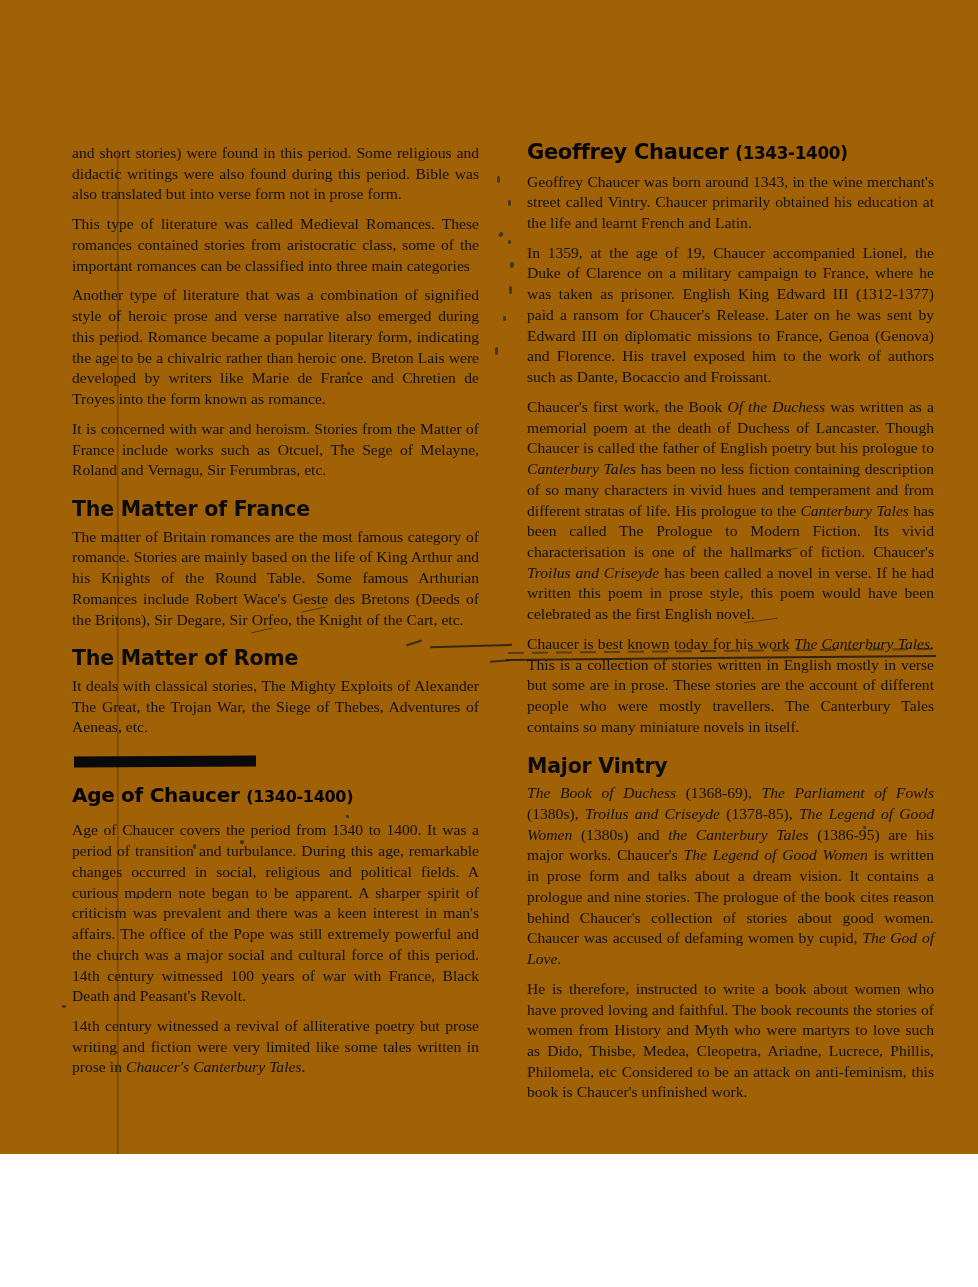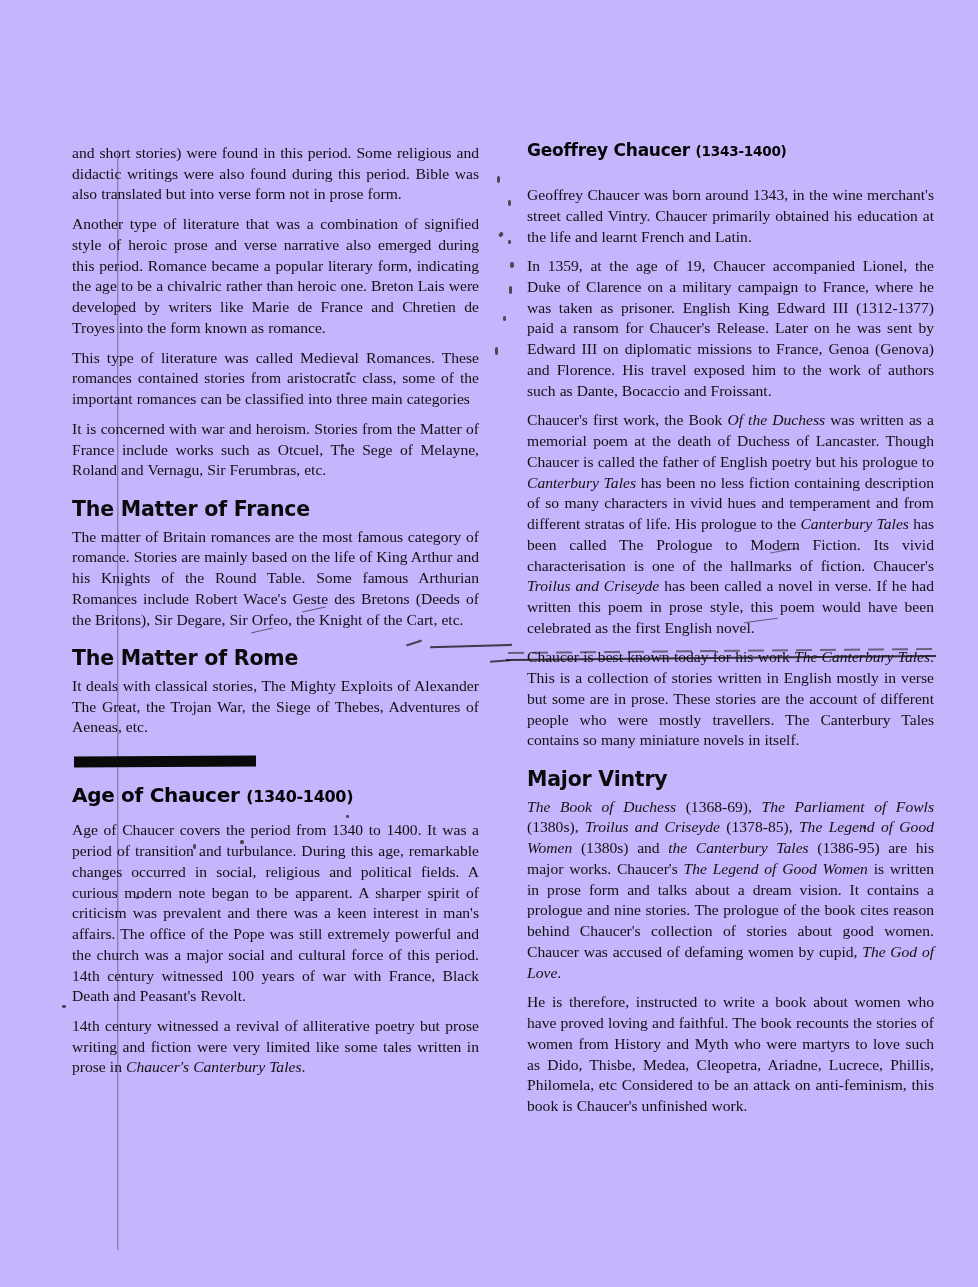--- a/index.html
+++ b/index.html
@@ -9,22 +9,22 @@
     background: #ffffff;
   }
   body {
     font-family: "Liberation Serif", "DejaVu Serif", serif;
     color: #111111;
   }
 
   #page {
     position: relative;
     width: 978px;
-    height: 1287px;
-    background: #c4b5fd;
+    height: 1154px;
+    background: #a16207;
     overflow: hidden;
   }
 
   
   .scan-line {
     position: absolute;
     top: 150px;
     left: 117px;
     width: 1px;
     height: 1100px;
@@ -82,22 +82,22 @@
   h1.title .years,
   h2.heading .years {
     font-weight: bold;
     font-size: 0.82em;
   }
   h1.title .years { font-size: 0.80em; }
 
   
   h1.title.top {
     margin-top: -2px;
-    margin-bottom: 25px;
-    font-size: 17px;
+    margin-bottom: 7px;
+    font-size: 21px;
   }
   h1.title.top .years { font-size: 0.80em; }
 
   
   .redaction-bar {
     width: 182px;
     height: 11px;
     background: #0a0a0a;
     margin: 18px 0 2px 2px;
     transform: rotate(-0.35deg);
@@ -188,23 +188,23 @@
   <div class="pen-tick" style="left:770px; top:550px; width:28px; height:1.4px; transform:rotate(-10deg); opacity:0.55;"></div>
   <div class="pen-tick" style="left:302px; top:609px; width:24px; height:1.4px; transform:rotate(-12deg); opacity:0.6;"></div>
   <div class="pen-tick" style="left:251px; top:630px; width:22px; height:1.4px; transform:rotate(-13deg); opacity:0.6;"></div>
 
   <div class="columns">
 
     <div class="col col-left">
 
       <p class="body">and short stories) were found in this period. Some religious and didactic writings were also found during this period. Bible was also translated but into verse form not in prose form.</p>
 
+      <p class="body">This type of literature was called Medieval Romances. These romances contained stories from aristocratic class, some of the important romances can be classified into three main categories</p>
+
       <p class="body">Another type of literature that was a combination of signified style of heroic prose and verse narrative also emerged during this period. Romance became a popular literary form, indicating the age to be a chivalric rather than heroic one. Breton Lais were developed by writers like Marie de France and Chretien de Troyes into the form known as romance.</p>
-
-      <p class="body">This type of literature was called Medieval Romances. These romances contained stories from aristocratic class, some of the important romances can be classified into three main categories</p>
 
 
       <p class="body">It is concerned with war and heroism. Stories from the Matter of France include works such as Otcuel, The Sege of Melayne, Roland and Vernagu, Sir Ferumbras, etc.</p>
 
       <h2 class="heading">The Matter of France</h2>
 
       <p class="body">The matter of Britain romances are the most famous category of romance. Stories are mainly based on the life of King Arthur and his Knights of the Round Table. Some famous Arthurian Romances include Robert Wace's Geste des Bretons (Deeds of the Britons), Sir Degare, Sir Orfeo, the Knight of the Cart, etc.</p>
 
       <h2 class="heading">The Matter of Rome</h2>
 

